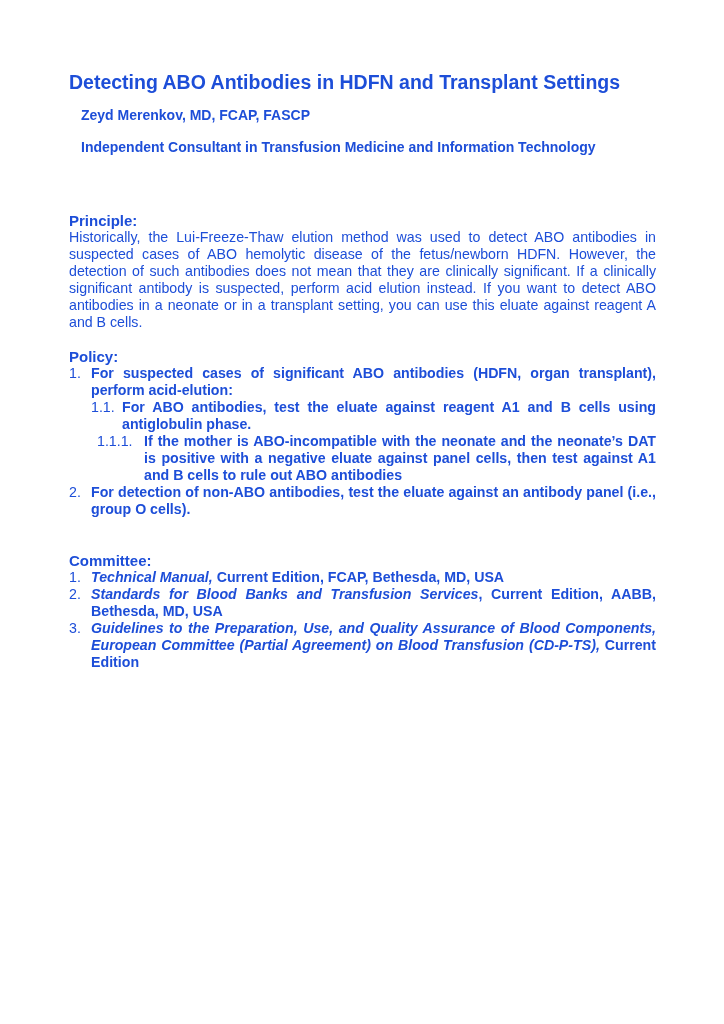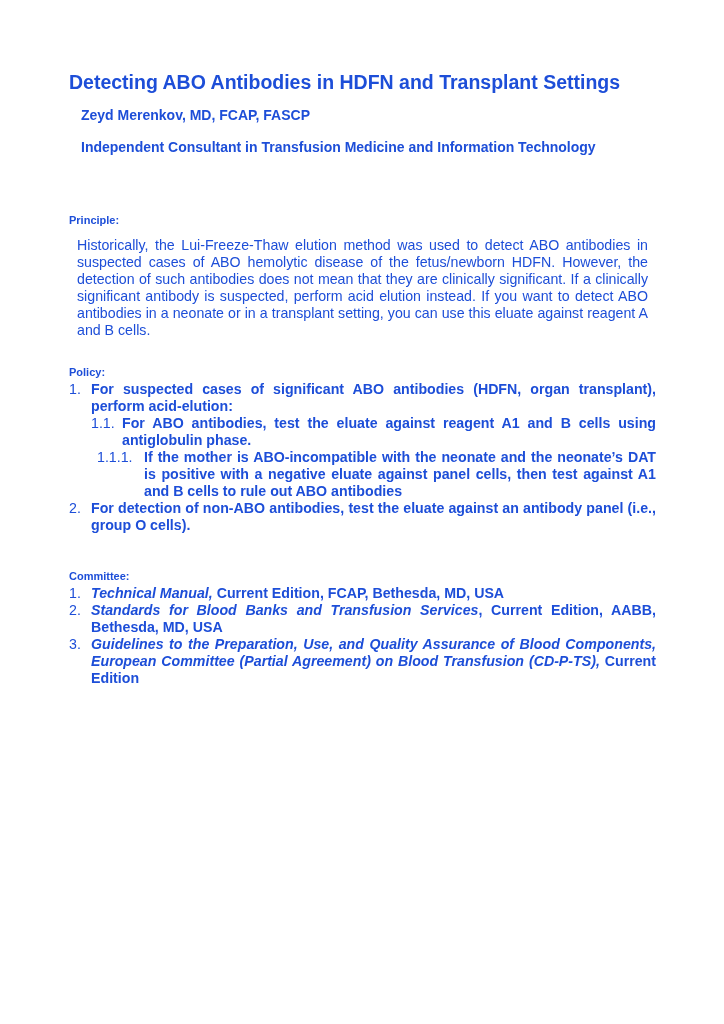--- a/index.html
+++ b/index.html
@@ -4,22 +4,22 @@
   <style>
     html, body { margin: 0; padding: 0; background: #ffffff; }
     body { width: 724px; height: 1024px; position: relative; overflow: hidden; }
     .page {
       position: absolute; left: 69px; top: 71px; width: 587px;
       font-family: "Liberation Sans", sans-serif; color: #1d4ed8;
       font-size: 14.2px; line-height: 17px;
     }
     .title { font-weight: bold; font-size: 19.5px; line-height: 22px; margin: 0; }
     .sub { font-weight: bold; font-size: 14px; line-height: 20px; margin: 12px; }
-    .heading { font-weight: bold; font-size: 11px; line-height: 17px; margin: 0; }
-    p { margin: 8px; text-align: justify; }
+    .heading { font-weight: bold; font-size: 15px; line-height: 17px; margin: 0; }
+    p { margin: 0; text-align: justify; }
     .gap-lg { height: 43px; }
     .gap-md { height: 17px; }
     .gap-xl { height: 34px; }
     .num { position: absolute; left: 0; top: 0; }
     .wrap-l1 { position: relative; padding-left: 22px; }
     .wrap-l2 { position: relative; padding-left: 53px; }
     .wrap-l3 { position: relative; padding-left: 75px; }
     .wrap-l1 > .num { left: 0; }
     .wrap-l2 > .num { left: 22px; }
     .wrap-l3 > .num { left: 28px; }

